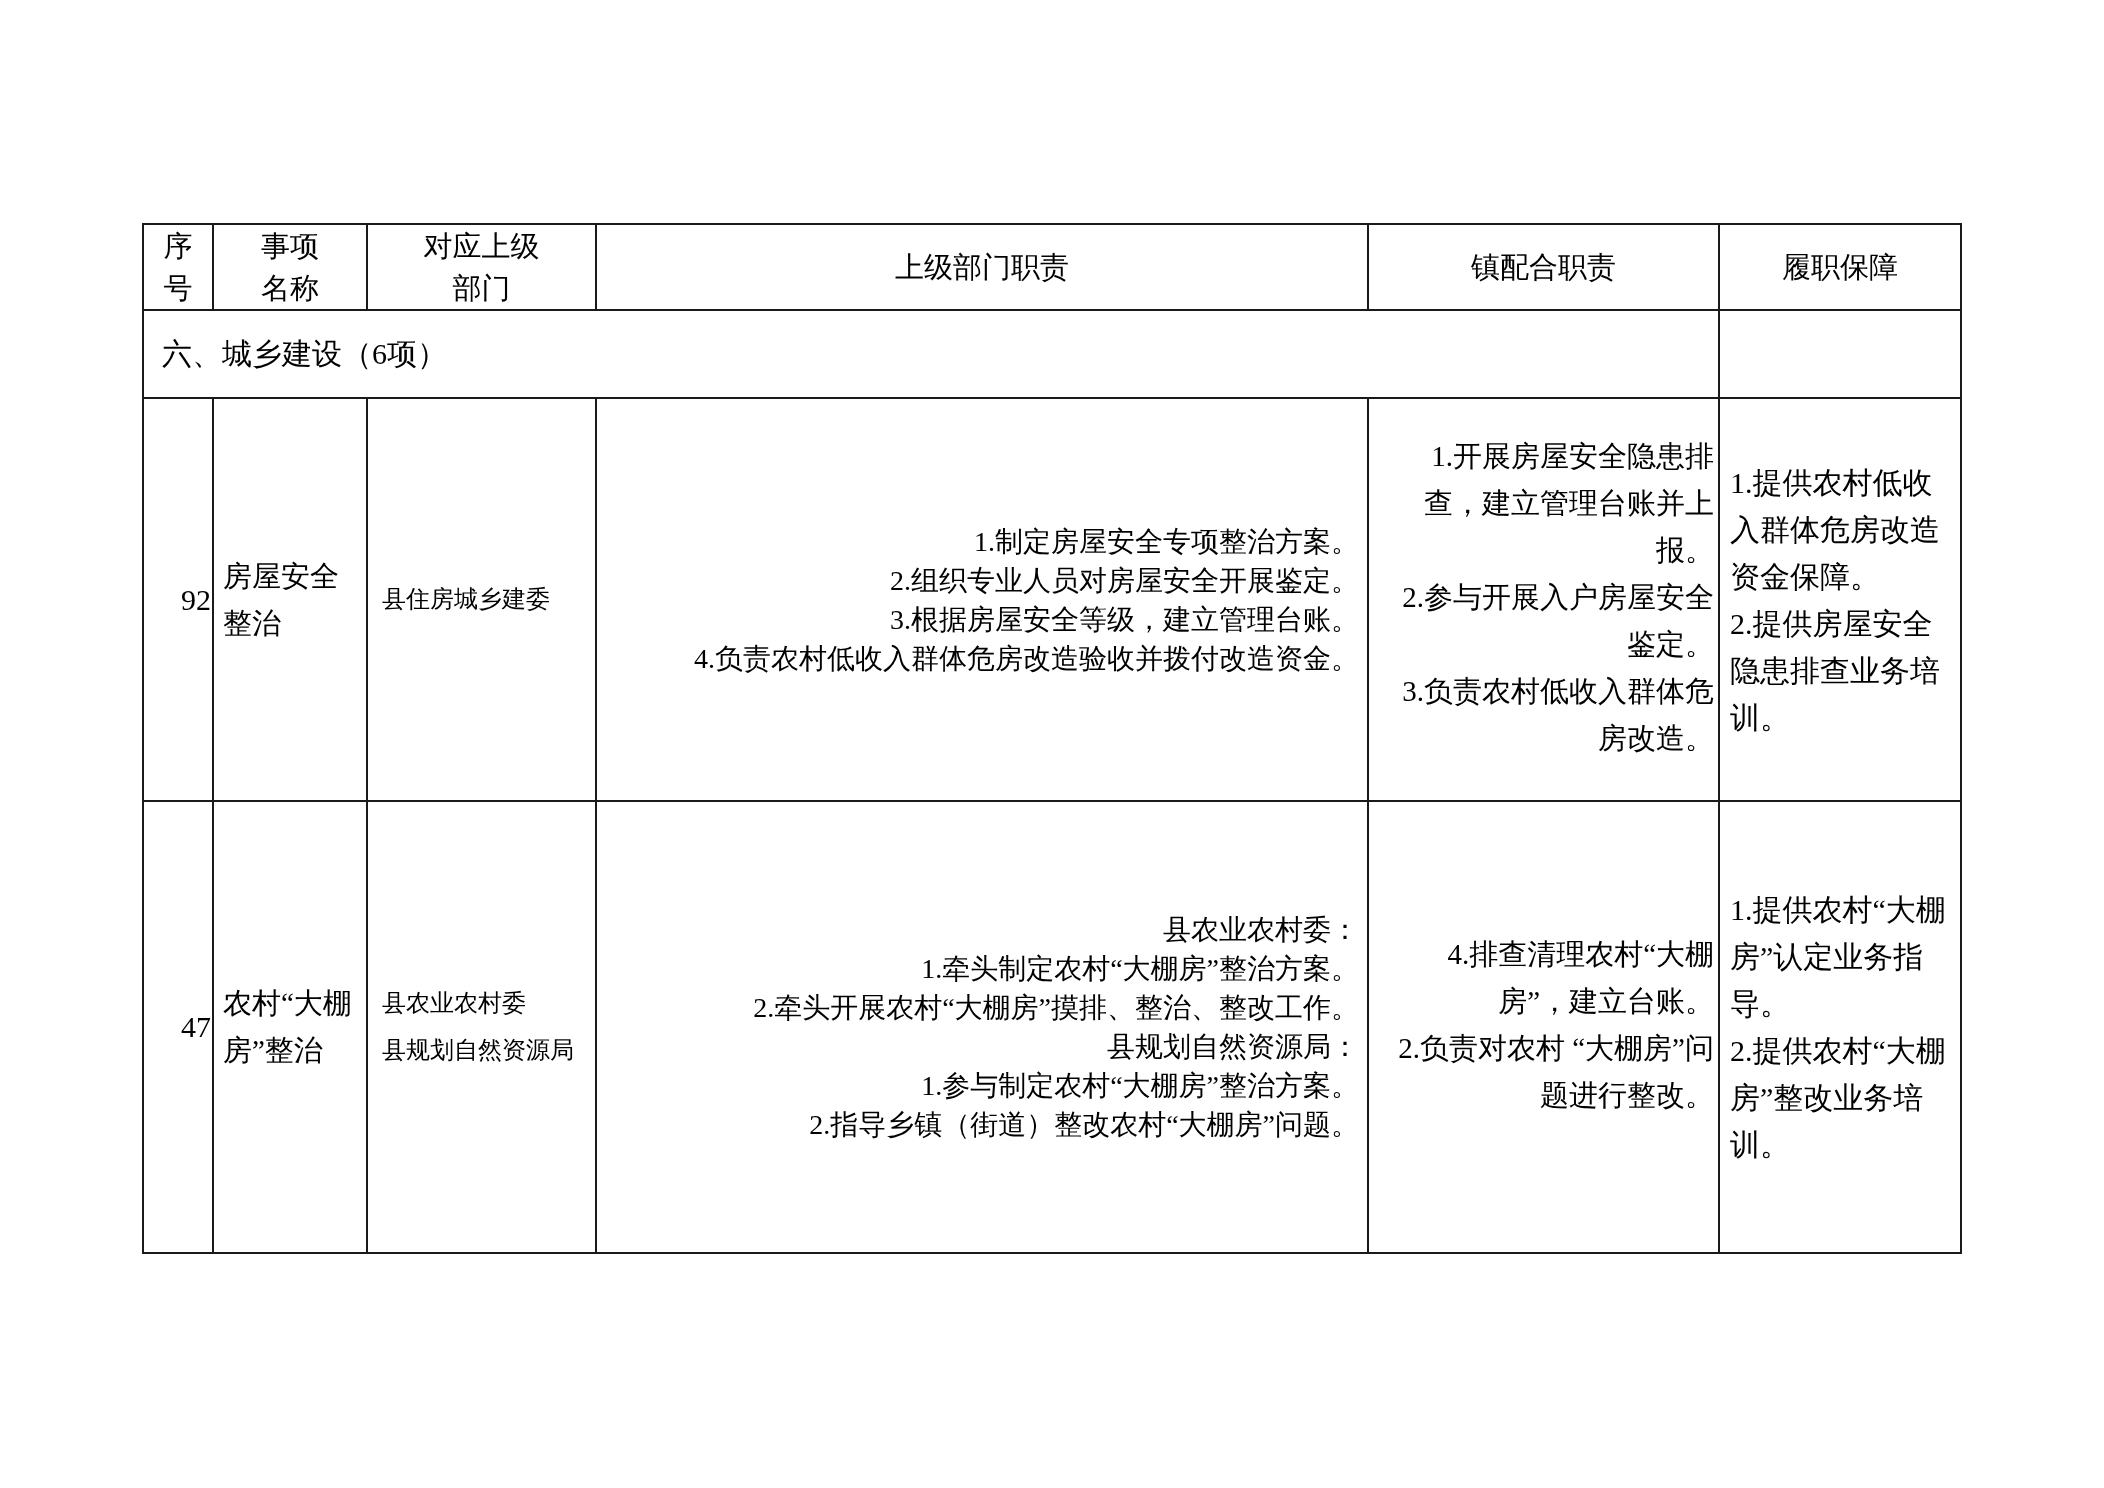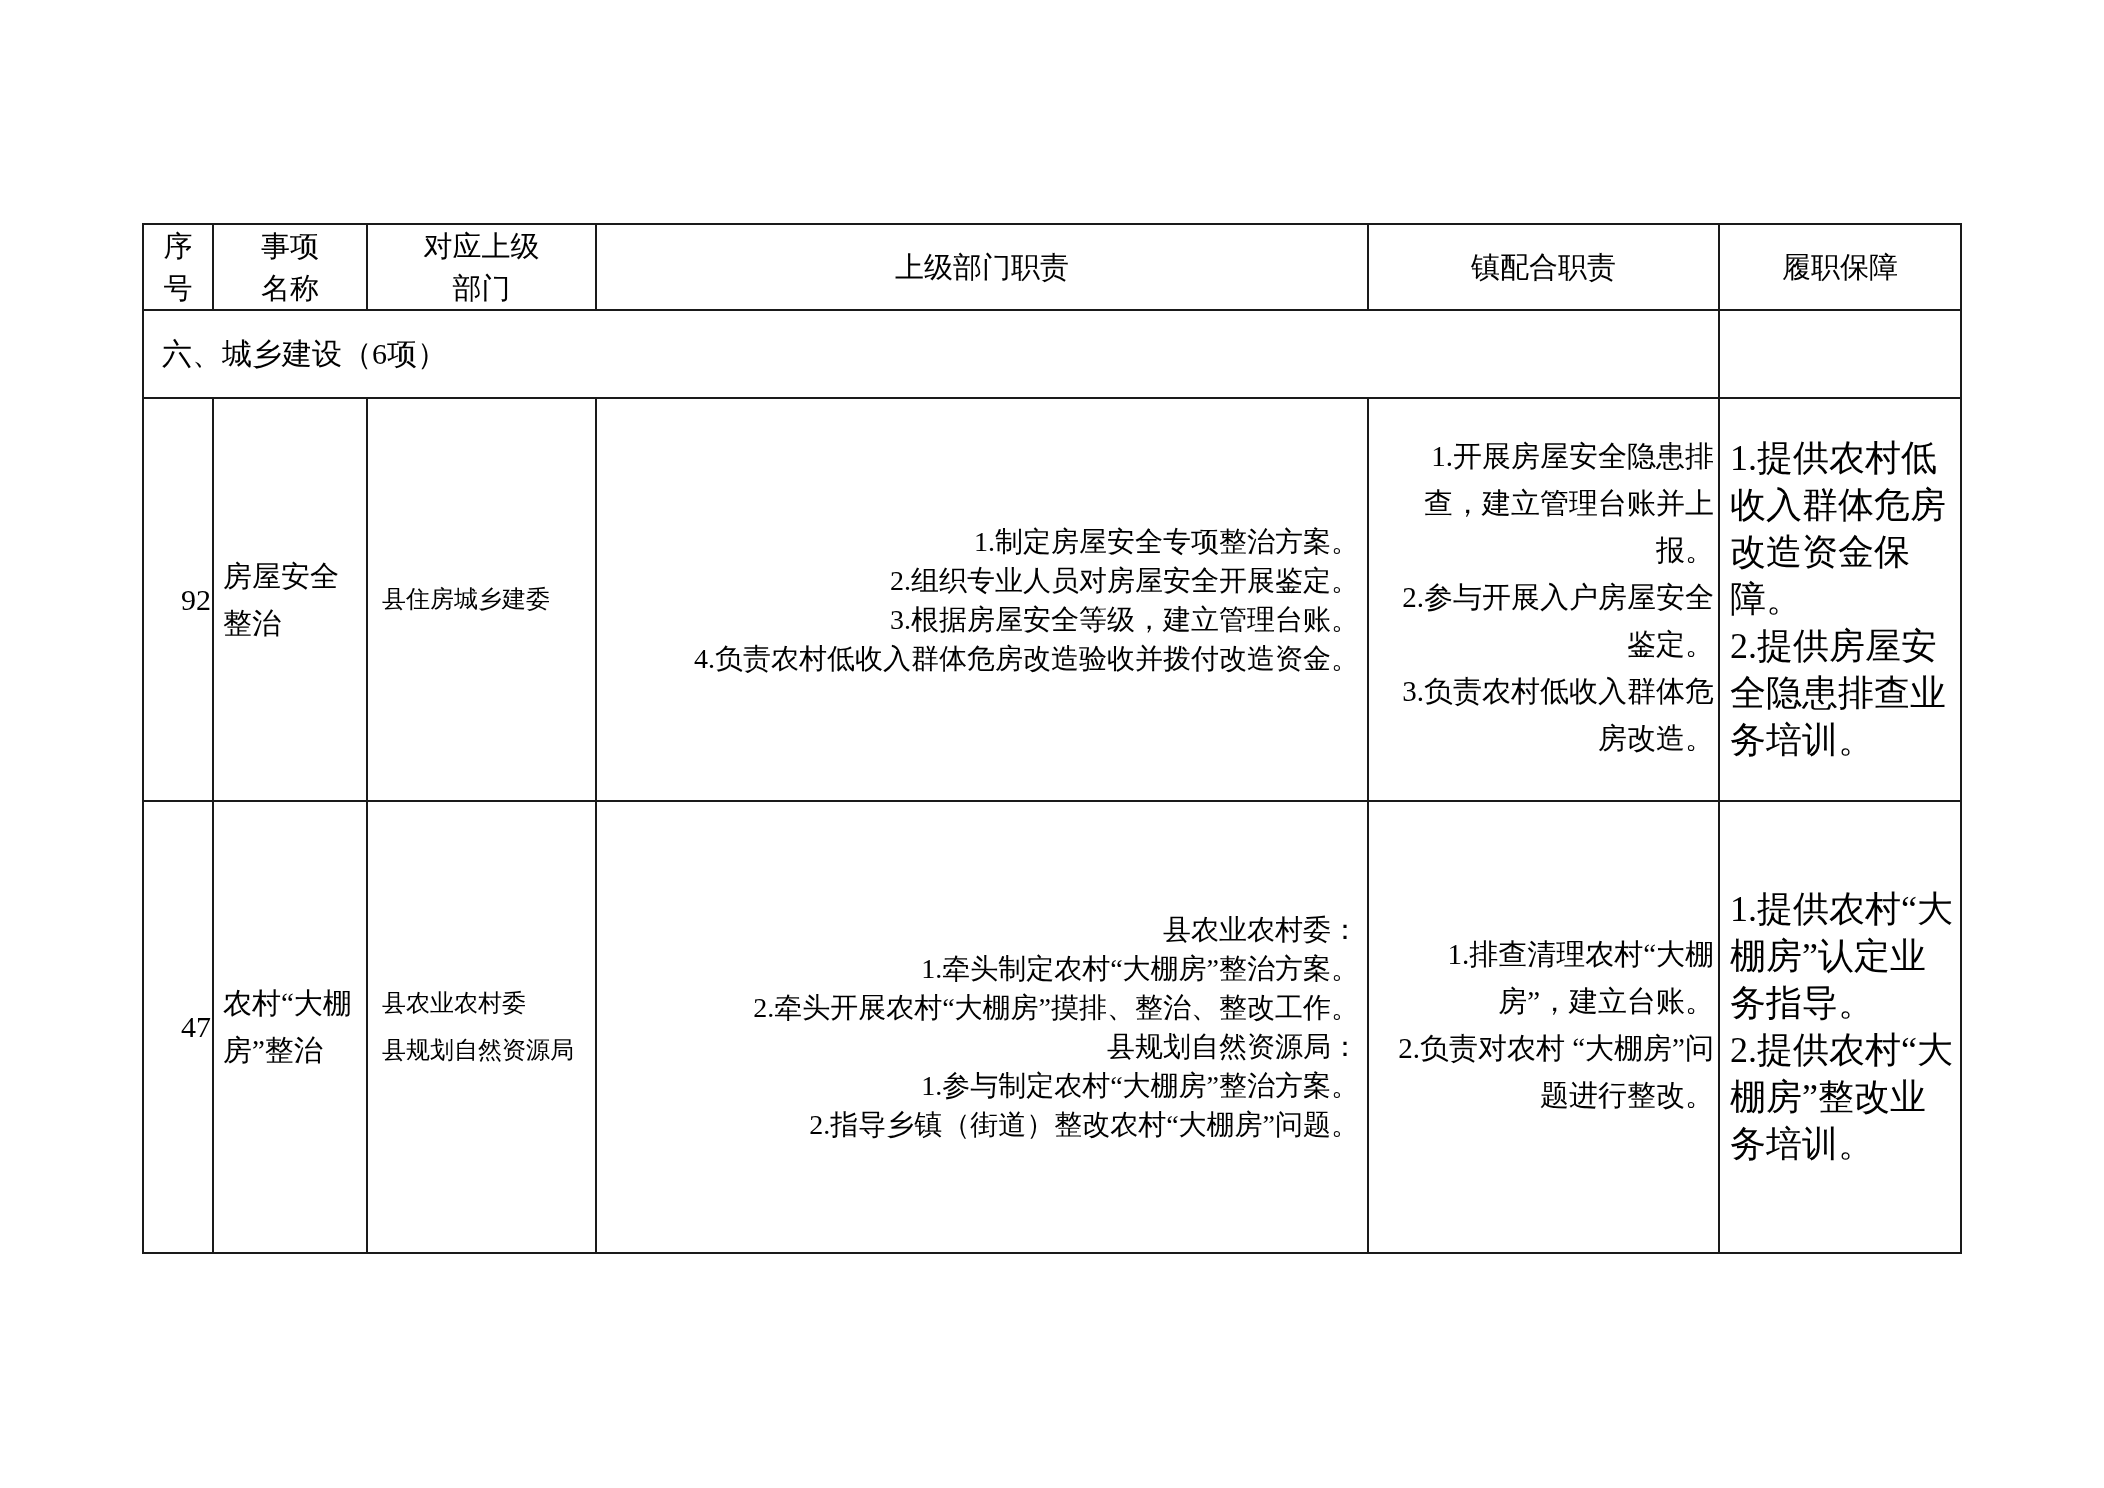--- a/index.html
+++ b/index.html
@@ -62,21 +62,21 @@
     padding: 0 8px 0 5px;
     text-align: right;
   }
   td.town-cell {
     font-size: 29px;
     line-height: 47px;
     padding: 0 4px 4px 8px;
     text-align: right;
   }
   td.guar-cell {
-    font-size: 36px;
+    font-size: 30px;
     line-height: 47px;
     padding: 0 4px 0 10px;
     text-align: left;
   }
   .cell-text {
     white-space: pre-line;
   }
 </style>
 </head>
 <body>
@@ -163,21 +163,21 @@
         </td>
         <td class="duty-cell">
           <div class="cell-text">县农业农村委：
 1.牵头制定农村“大棚房”整治方案。
 2.牵头开展农村“大棚房”摸排、整治、整改工作。
 县规划自然资源局：
 1.参与制定农村“大棚房”整治方案。
 2.指导乡镇（街道）整改农村“大棚房”问题。</div>
         </td>
         <td class="town-cell">
-          <div class="cell-text">1.排查清理农村“大棚房”，建立台账。
+          <div class="cell-text">4.排查清理农村“大棚房”，建立台账。
 2.负责对农村 “大棚房”问题进行整改。</div>
         </td>
         <td class="guar-cell">
           <div class="cell-text">1.提供农村“大棚房”认定业务指导。
 2.提供农村“大棚房”整改业务培训。</div>
         </td>
       </tr>
     </tbody>
   </table>
 </div>

